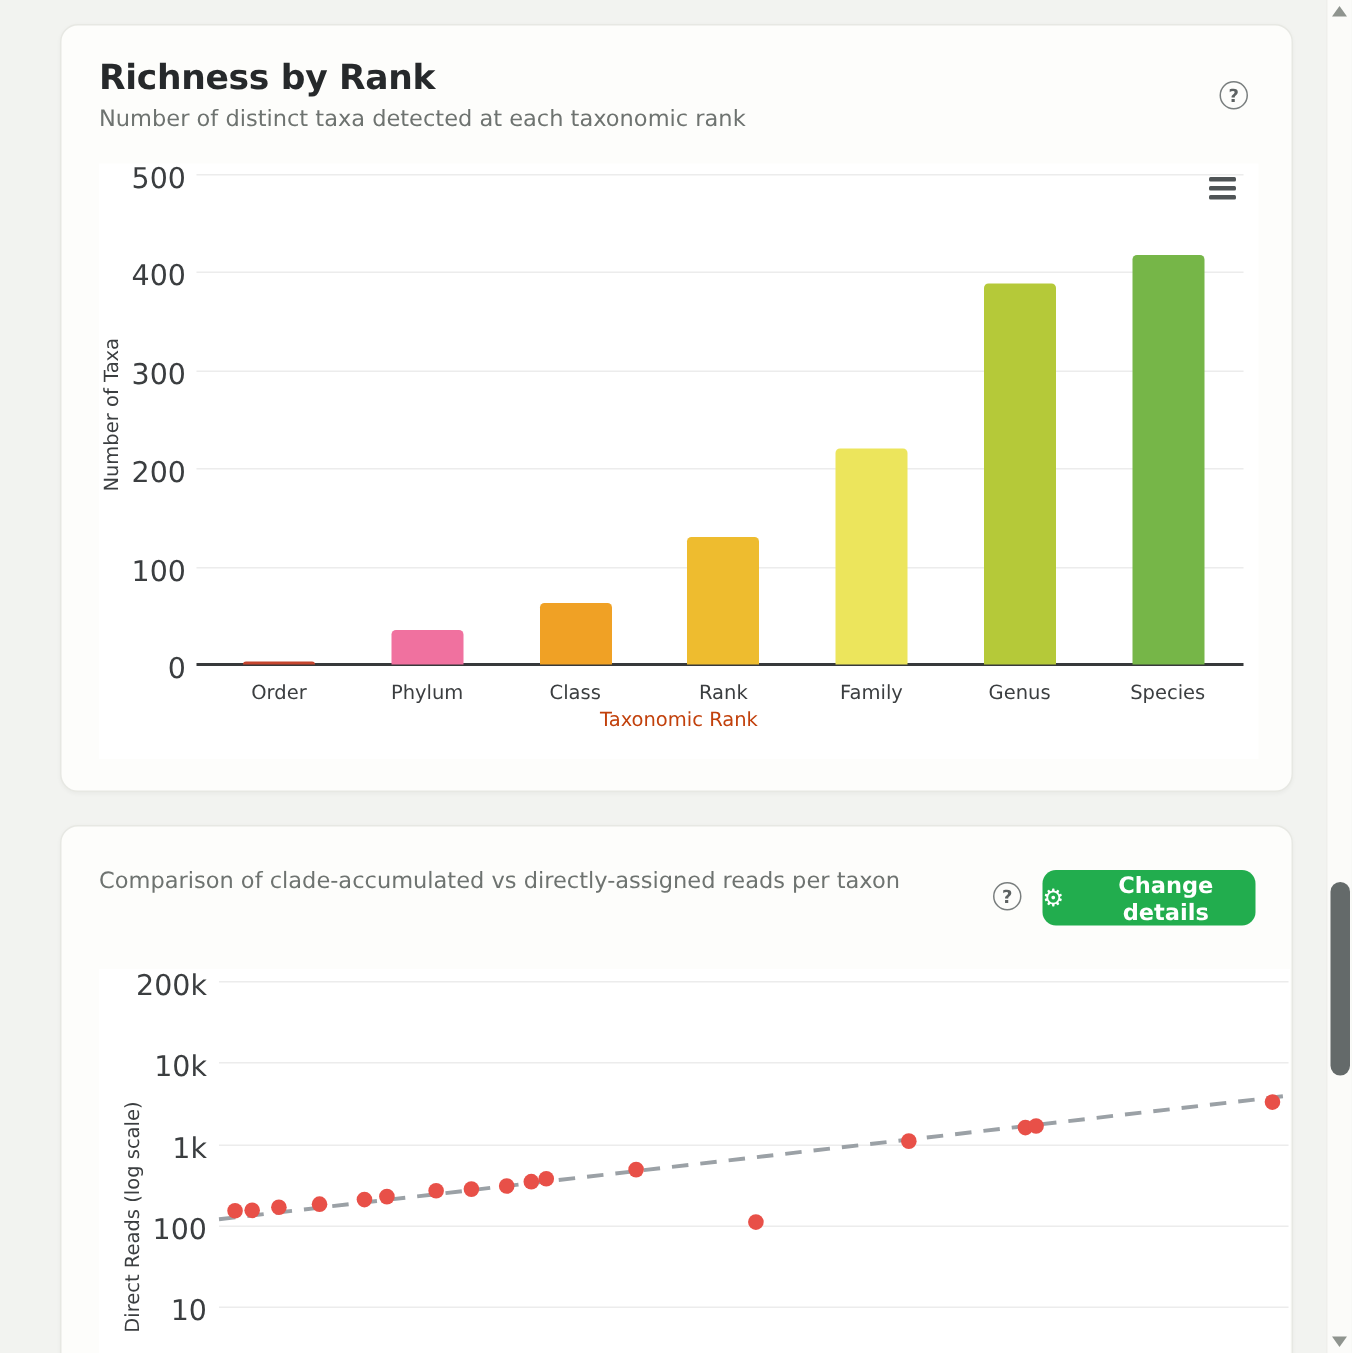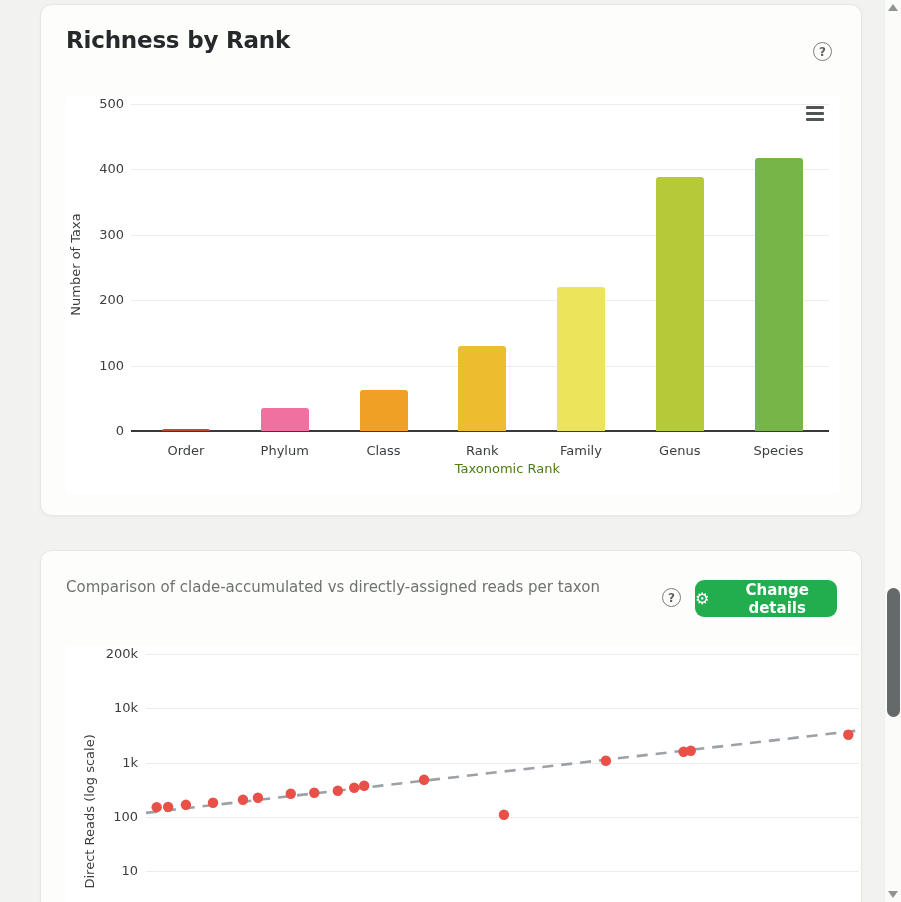--- a/index.html
+++ b/index.html
@@ -12,21 +12,21 @@
   .page { position:absolute; inset:0; }
 
   
   .card {
     position:absolute; left:40px; width:822px;
     background:#fdfdfb;
     border:1px solid #e7e8e3;
     border-radius:12px;
     box-shadow:0 1px 3px rgba(0,0,0,0.04);
   }
-  .card1 { top:4px; height:512px; }
+  .card1 { top:16px; height:512px; }
   .card2 { top:550px; height:500px; }
 
   .card-header { position:absolute; left:25px; right:25px; top:22px; }
   .card-title { font-size:23px; font-weight:700; color:#26292b; letter-spacing:-0.2px; }
   .card-subtitle { font-size:15px; color:#6e7370; margin-top:5px; }
 
   .help-icon {
     position:absolute; width:19px; height:19px;
     border:1.6px solid #797e7e; border-radius:50%;
     color:#5d6262; font-size:12px; font-weight:700;
@@ -55,23 +55,23 @@
 
   .hamburger-icon {
     position:absolute; right:15px; top:9px; width:18px; height:15px;
     display:flex; flex-direction:column; justify-content:space-between;
     cursor:pointer;
   }
   .hamburger-icon span { display:block; height:3px; background:#4f5456; border-radius:1px; }
 
   .gridline { position:absolute; height:1px; background:#ececec; }
   .axisline { position:absolute; height:2px; background:#37393b; }
-  .ytick { position:absolute; text-align:right; font-size:13px; color:#3b3e40; }
+  .ytick { position:absolute; text-align:right; font-size:19px; color:#3b3e40; }
   .xtick { position:absolute; text-align:center; font-size:13px; color:#3b3e40; }
-  .axis-title-x { position:absolute; text-align:right; font-size:13px; color:#4d7c0f; }
+  .axis-title-x { position:absolute; text-align:left; font-size:13px; color:#c2410c; }
   .axis-title-y {
     position:absolute; font-size:13px; color:#3b3e40;
     transform:rotate(-90deg); transform-origin:center;
     white-space:nowrap;
   }
   .bar { position:absolute; border-radius:3px 3px 0 0; }
 
   .scatter-svg { position:absolute; left:0; top:0; }
 
   
@@ -89,20 +89,21 @@
   }
 </style>
 </head>
 <body>
 
 <div class="page">
 
   <section class="card card1">
     <div class="card-header">
       <h2 class="card-title">Richness by Rank</h2>
+      <p class="card-subtitle">Number of distinct taxa detected at each taxonomic rank</p>
     </div>
     <div class="help-icon help1">?</div>
 
     <div class="chart chart1" id="bar-chart">
       <div class="hamburger-icon">
         <span></span>
         <span></span>
         <span></span>
       </div>
       <div class="axis-title-y" style="left:-56px; top:160px; width:130px; text-align:center;">Number of Taxa</div>

